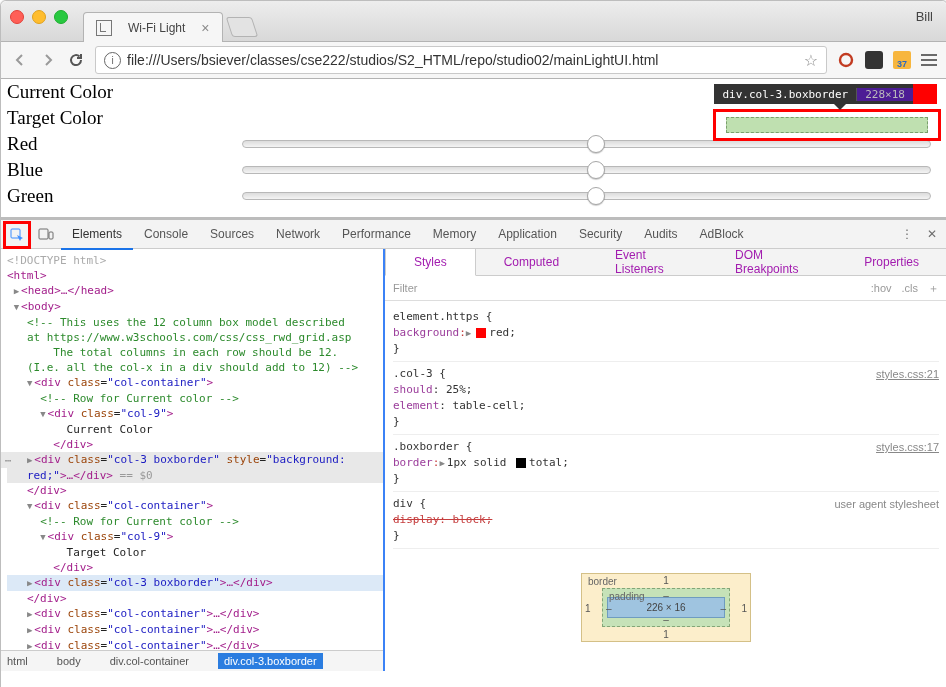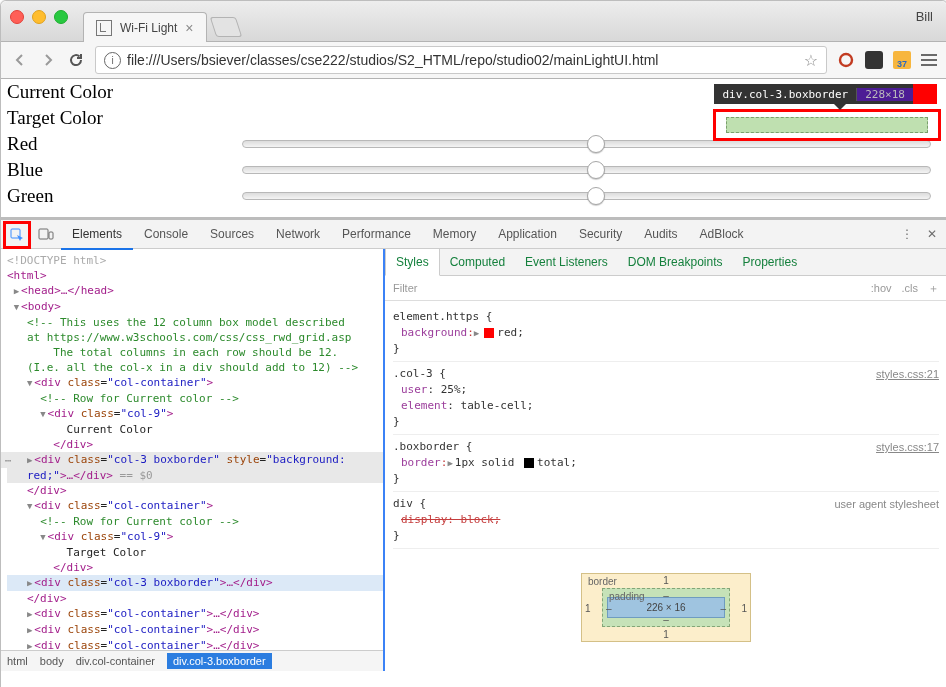--- a/index.html
+++ b/index.html
@@ -5,21 +5,21 @@
 html,body{margin:0;padding:0;font-family:-apple-system,"Helvetica Neue",Arial,sans-serif;font-size:13px;background:#fff;color:#222;overflow:hidden}
 .window{width:946px;height:687px;border:1px solid #bdbdbd;border-radius:6px 6px 0 0;background:#fff;box-shadow:0 0 0 1px rgba(0,0,0,.05);position:relative}
 
 .titlebar{height:40px;background:linear-gradient(#ededed,#d8d8d8);border-bottom:1px solid #b3b3b3;display:flex;align-items:flex-start;border-radius:6px 6px 0 0;position:relative}
 .traffic{display:flex;gap:8px;padding:9px 9px 0 9px}
 .tl{width:12px;height:12px;border-radius:50%}
 .tl.red{background:#ff5f57;border:1px solid #e14038}
 .tl.yel{background:#ffbd2e;border:1px solid #dfa11e}
 .tl.grn{background:#28c840;border:1px solid #1eae2f}
 .tabstrip{display:flex;align-items:flex-end;height:100%;margin-left:6px}
-.tab{display:flex;align-items:center;gap:8px;height:29px;padding:0 12px;background:#f6f6f6;border:1px solid #b3b3b3;border-bottom:none;border-radius:4px 4px 0 0;margin-bottom:-1px;font-size:12px;color:#444}
+.tab{display:flex;align-items:center;gap:16px;height:29px;padding:0 12px;background:#f6f6f6;border:1px solid #b3b3b3;border-bottom:none;border-radius:4px 4px 0 0;margin-bottom:-1px;font-size:12px;color:#444}
 .tab .favicon{width:14px;height:14px;border:1px solid #777;position:relative}
 .tab .favicon::before{content:"";position:absolute;top:2px;left:3px;width:5px;height:8px;border:1px solid #777;border-right:none;border-top:none}
 .tab .close{color:#8a8a8a;font-size:14px}
 .newtab{width:24px;height:18px;margin-left:6px;margin-bottom:4px;background:#e3e3e3;border:1px solid #b3b3b3;border-radius:3px;transform:skewX(18deg)}
 .user{position:absolute;right:14px;top:8px;font-size:13px;color:#444}
 
 .toolbar{height:36px;border-bottom:1px solid #b3b3b3;background:#f6f6f6;display:flex;align-items:center;gap:10px;padding:0 10px}
 .navbtn{width:18px;height:18px;color:#9a9a9a;display:flex;align-items:center;justify-content:center}
 .navbtn svg{stroke:currentColor;fill:none;stroke-width:2}
 .reload{color:#555}
@@ -66,34 +66,34 @@
 .attr{color:#9b4409}
 .val{color:#1a1ac2}
 .cmt{color:#2c8a2c}
 .txt{color:#222}
 .caret::before{content:"▶";font-size:9px;color:#888;margin-right:2px;display:inline-block}
 .caret.open::before{content:"▼"}
 .hlrow{background:#dce9f7}
 .selrow{background:#e8e8e8;position:relative}
 .selrow .gutter{position:absolute;left:-6px;top:0;bottom:0;width:14px;background:#e8e8e8;display:flex;align-items:center;justify-content:center;color:#888}
 .eq0{color:#999}
-.crumbs{height:20px;border-top:1px solid #ccc;display:flex;align-items:center;font-size:11px;padding:0 6px;gap:12px;background:#f5f5f5;font-family:"Helvetica Neue",Arial}
+.crumbs{height:20px;border-top:1px solid #ccc;display:flex;align-items:center;font-size:11px;padding:0 6px;gap:29px;background:#f5f5f5;font-family:"Helvetica Neue",Arial}
 .crumbs .c{color:#555}
 .crumbs .c.act{background:#2b7de0;color:#fff;padding:2px 6px}
 
 .stpanel{flex:1;display:flex;flex-direction:column;font-family:Menlo,Consolas,monospace;font-size:11px;min-height:0}
 .st-tabs{display:flex;height:26px;border-bottom:1px solid #ccc;background:#f3f3f3;font-family:"Helvetica Neue",Arial;font-size:12px}
-.st-tab{padding:0 10px;display:flex;align-items:center;color:#15803d}
+.st-tab{padding:0 28px;display:flex;align-items:center;color:#a21caf}
 .st-tab.act{background:#fff;border:1px solid #ccc;border-top:none;border-bottom-color:#fff;margin-bottom:-1px}
 .filterbar{height:24px;border-bottom:1px solid #ddd;display:flex;align-items:center;padding:0 8px;color:#999;font-family:"Helvetica Neue",Arial;gap:10px}
 .filterbar .sp{margin-left:auto}
 .rules{padding:4px 8px;line-height:16px;color:#333}
 .rule{border-bottom:1px solid #eee;padding:4px 0;position:relative}
 .selc{color:#333}
-.prop{color:#c53d3d;margin-left:8px}
+.prop{color:#c53d3d;margin-left:0}
 .propk{color:#9b3d9b}
 .pval{color:#333}
 .sw2{display:inline-block;width:10px;height:10px;vertical-align:middle;margin:0 3px}
 .src{position:absolute;right:0;top:4px;color:#888;text-decoration:underline;font-family:"Helvetica Neue",Arial}
 .strike{text-decoration:line-through}
 
 .boxmodel{margin:20px auto;width:170px;font-size:10px;color:#666;font-family:"Helvetica Neue",Arial}
 .bm-b{background:#fceecb;border:1px solid #d4c087;padding:14px 20px;position:relative;text-align:center}
 .bm-p{background:#c6e2b8;border:1px dashed #84a577;padding:8px 4px;position:relative}
 .bm-c{background:#9fc4e0;border:1px solid #6f9cbf;padding:4px 10px;color:#444}
@@ -293,21 +293,21 @@
         </div>
         <div class="rules">
           <div class="rule">
             <div class="selc">element.https {</div>
             <div class="prop"><span class="propk">background</span>:<span class="caret"></span><span class="sw2" style="background:#ff0000"></span><span class="pval">red;</span></div>
             <div>}</div>
           </div>
           <div class="rule">
             <span class="src">styles.css:21</span>
             <div class="selc">.col-3 {</div>
-            <div class="prop"><span class="propk">user</span><span class="pval">: 25%;</span></div>
+            <div class="prop"><span class="propk">should</span><span class="pval">: 25%;</span></div>
             <div class="prop"><span class="propk">element</span><span class="pval">: table-cell;</span></div>
             <div>}</div>
           </div>
           <div class="rule">
             <span class="src">styles.css:17</span>
             <div class="selc">.boxborder {</div>
             <div class="prop"><span class="propk">border</span>:<span class="caret"></span><span class="pval">1px solid </span><span class="sw2" style="background:#000"></span><span class="pval">total;</span></div>
             <div>}</div>
           </div>
           <div class="rule">

